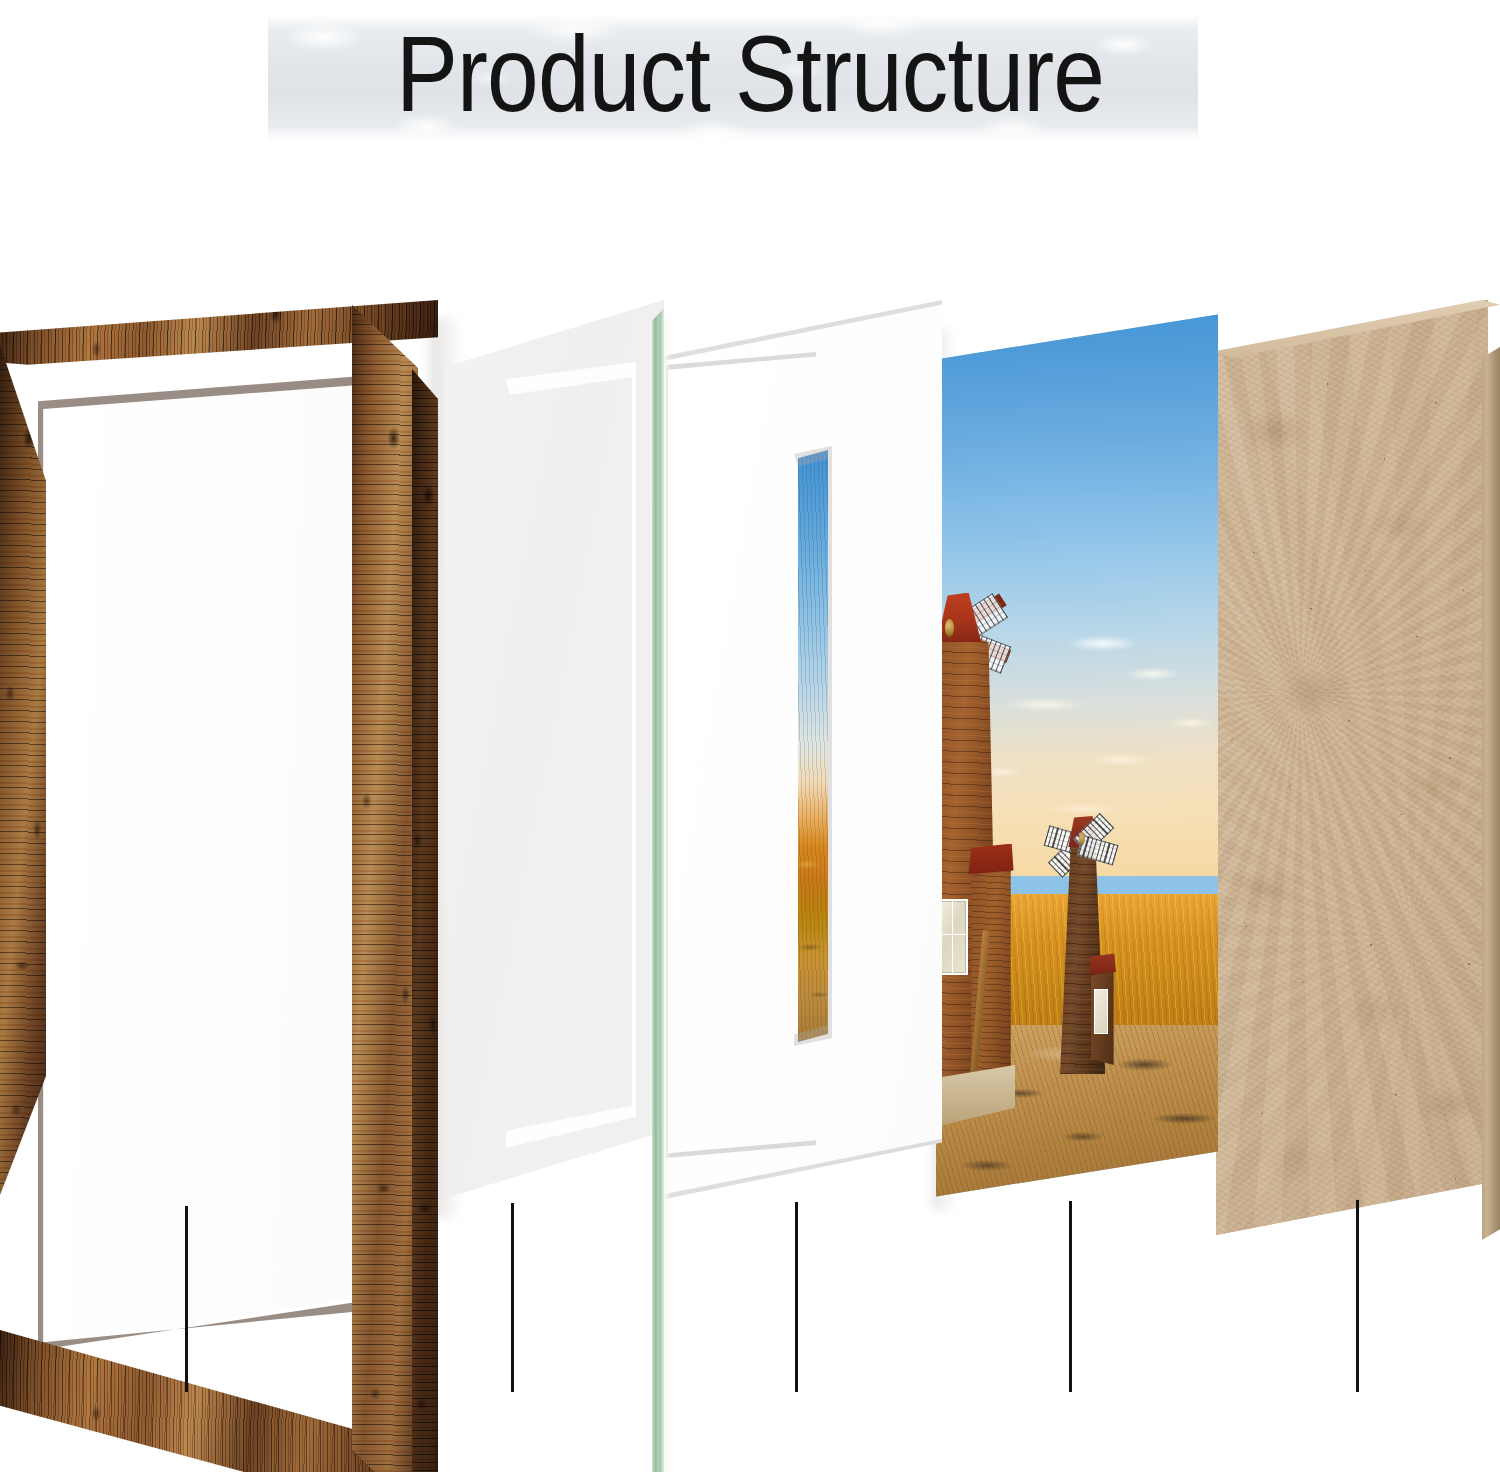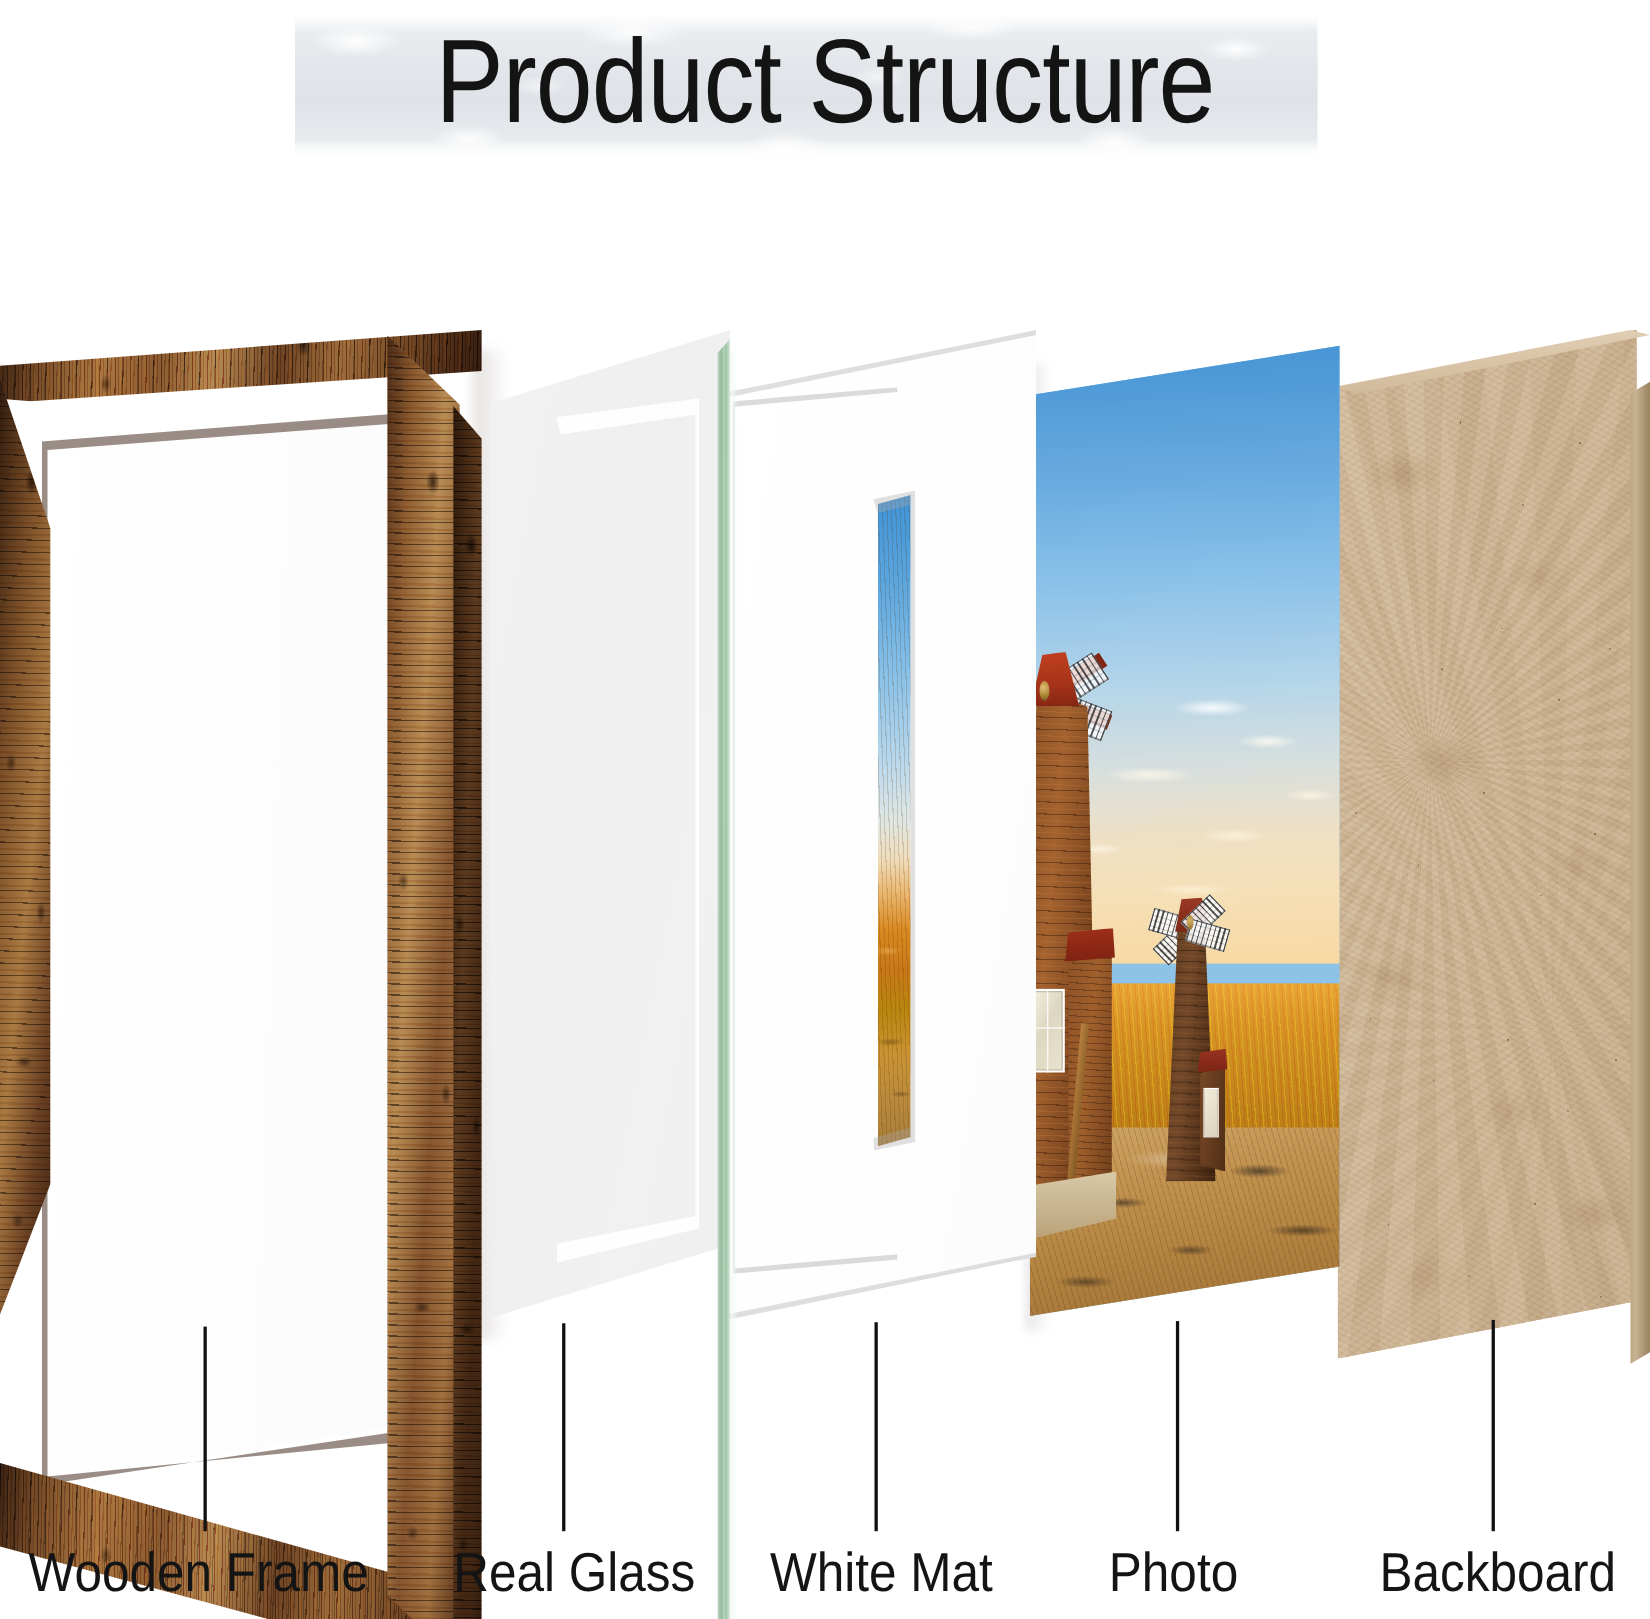--- a/index.html
+++ b/index.html
@@ -660,21 +660,14 @@
   </div>
 
   <div>
     <div class="leader" id="leader-1"></div>
     <div class="leader" id="leader-2"></div>
     <div class="leader" id="leader-3"></div>
     <div class="leader" id="leader-4"></div>
     <div class="leader" id="leader-5"></div>
   </div>
 
-  <div id="labels">
-    <div class="label" id="label-1">Wooden Frame</div>
-    <div class="label" id="label-2">Real Glass</div>
-    <div class="label" id="label-3">White Mat</div>
-    <div class="label" id="label-4">Photo</div>
-    <div class="label" id="label-5">Backboard</div>
-  </div>
 
 </div>
 
 </body></html>

